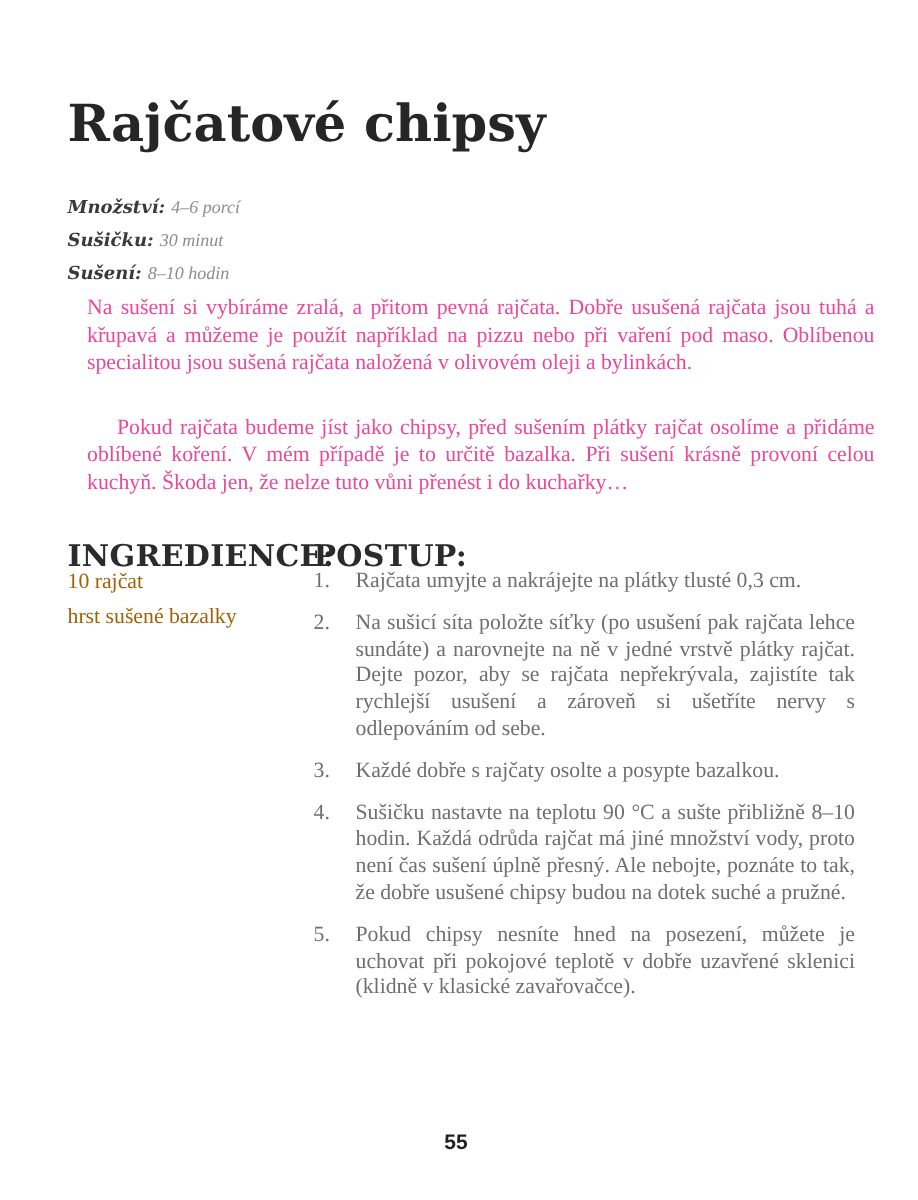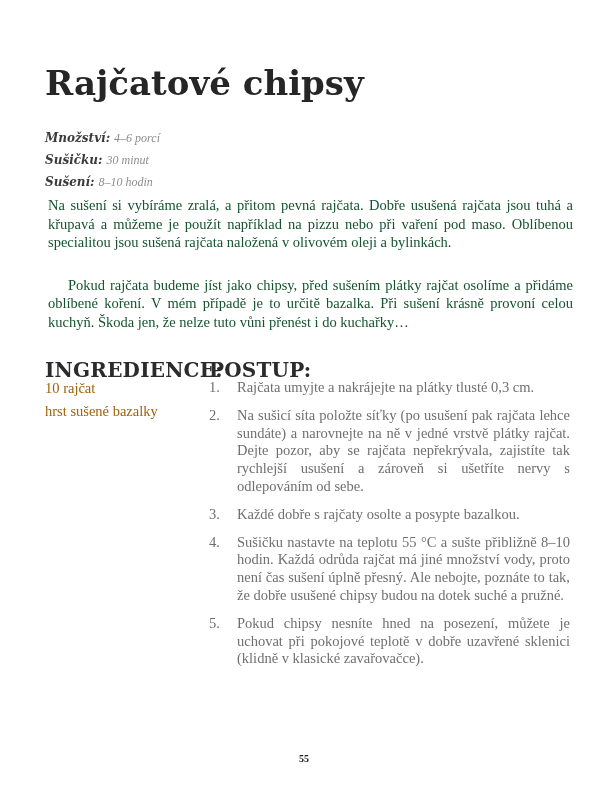--- a/index.html
+++ b/index.html
@@ -42,26 +42,26 @@
     font-weight: bold;
     color: #3a3a3a;
   }
   .meta-value {
     font-family: "Liberation Serif", serif;
     color: #8d8d8d;
     padding-left: 4px;
   }
   .intro {
     position: absolute;
-    left: 48px;
+    left: 58px;
     top: 196px;
     width: 525px;
     font-size: 14.5px;
     line-height: 18.5px;
-    color: #14532d;
+    color: #ec4899;
     text-align: justify;
   }
   .intro p { margin: 0; }
   .intro p.indent { text-indent: 20px; margin-top: 24px; }
   .section-heading {
     position: absolute;
     top: 341px;
     font-family: "DejaVu Serif", serif;
     font-weight: bold;
     font-size: 20px;
@@ -100,23 +100,23 @@
   .step-text {
     flex: 1 1 auto;
     text-align: justify;
   }
   .page-number {
     position: absolute;
     left: 0;
     right: 0;
     top: 753px;
     text-align: center;
-    font-family: Liberation Serif, serif;
+    font-family: Liberation Sans, sans-serif;
     font-weight: bold;
-    font-size: 10px;
+    font-size: 14px;
     color: #222222;
   }
 </style>
 </head>
 <body>
 
 <div class="page">
 
   <h1 class="title"><span>Rajčatové chipsy</span><br></h1>
 
@@ -153,21 +153,21 @@
     <div class="step">
       <span class="step-number">2.</span>
       <span class="step-text">Na sušicí síta položte síťky (po usušení pak rajčata lehce sundáte) a narovnejte na ně v jedné vrstvě plátky rajčat. Dejte pozor, aby se rajčata nepřekrývala, zajistíte tak rychlejší usušení a zároveň si ušetříte nervy s odlepováním od sebe.</span>
     </div>
     <div class="step">
       <span class="step-number">3.</span>
       <span class="step-text">Každé dobře s rajčaty osolte a posypte bazalkou.</span>
     </div>
     <div class="step">
       <span class="step-number">4.</span>
-      <span class="step-text">Sušičku nastavte na teplotu 55 °C a sušte přibližně 8–10 hodin. Každá odrůda rajčat má jiné množství vody, proto není čas sušení úplně přesný. Ale nebojte, poznáte to tak, že dobře usušené chipsy budou na dotek suché a pružné.</span>
+      <span class="step-text">Sušičku nastavte na teplotu 90 °C a sušte přibližně 8–10 hodin. Každá odrůda rajčat má jiné množství vody, proto není čas sušení úplně přesný. Ale nebojte, poznáte to tak, že dobře usušené chipsy budou na dotek suché a pružné.</span>
     </div>
     <div class="step">
       <span class="step-number">5.</span>
       <span class="step-text">Pokud chipsy nesníte hned na posezení, můžete je uchovat při pokojové teplotě v dobře uzavřené sklenici (klidně v klasické zavařovačce).</span>
     </div>
   </div>
 
   <div class="page-number">55</div>
 
 </div>

